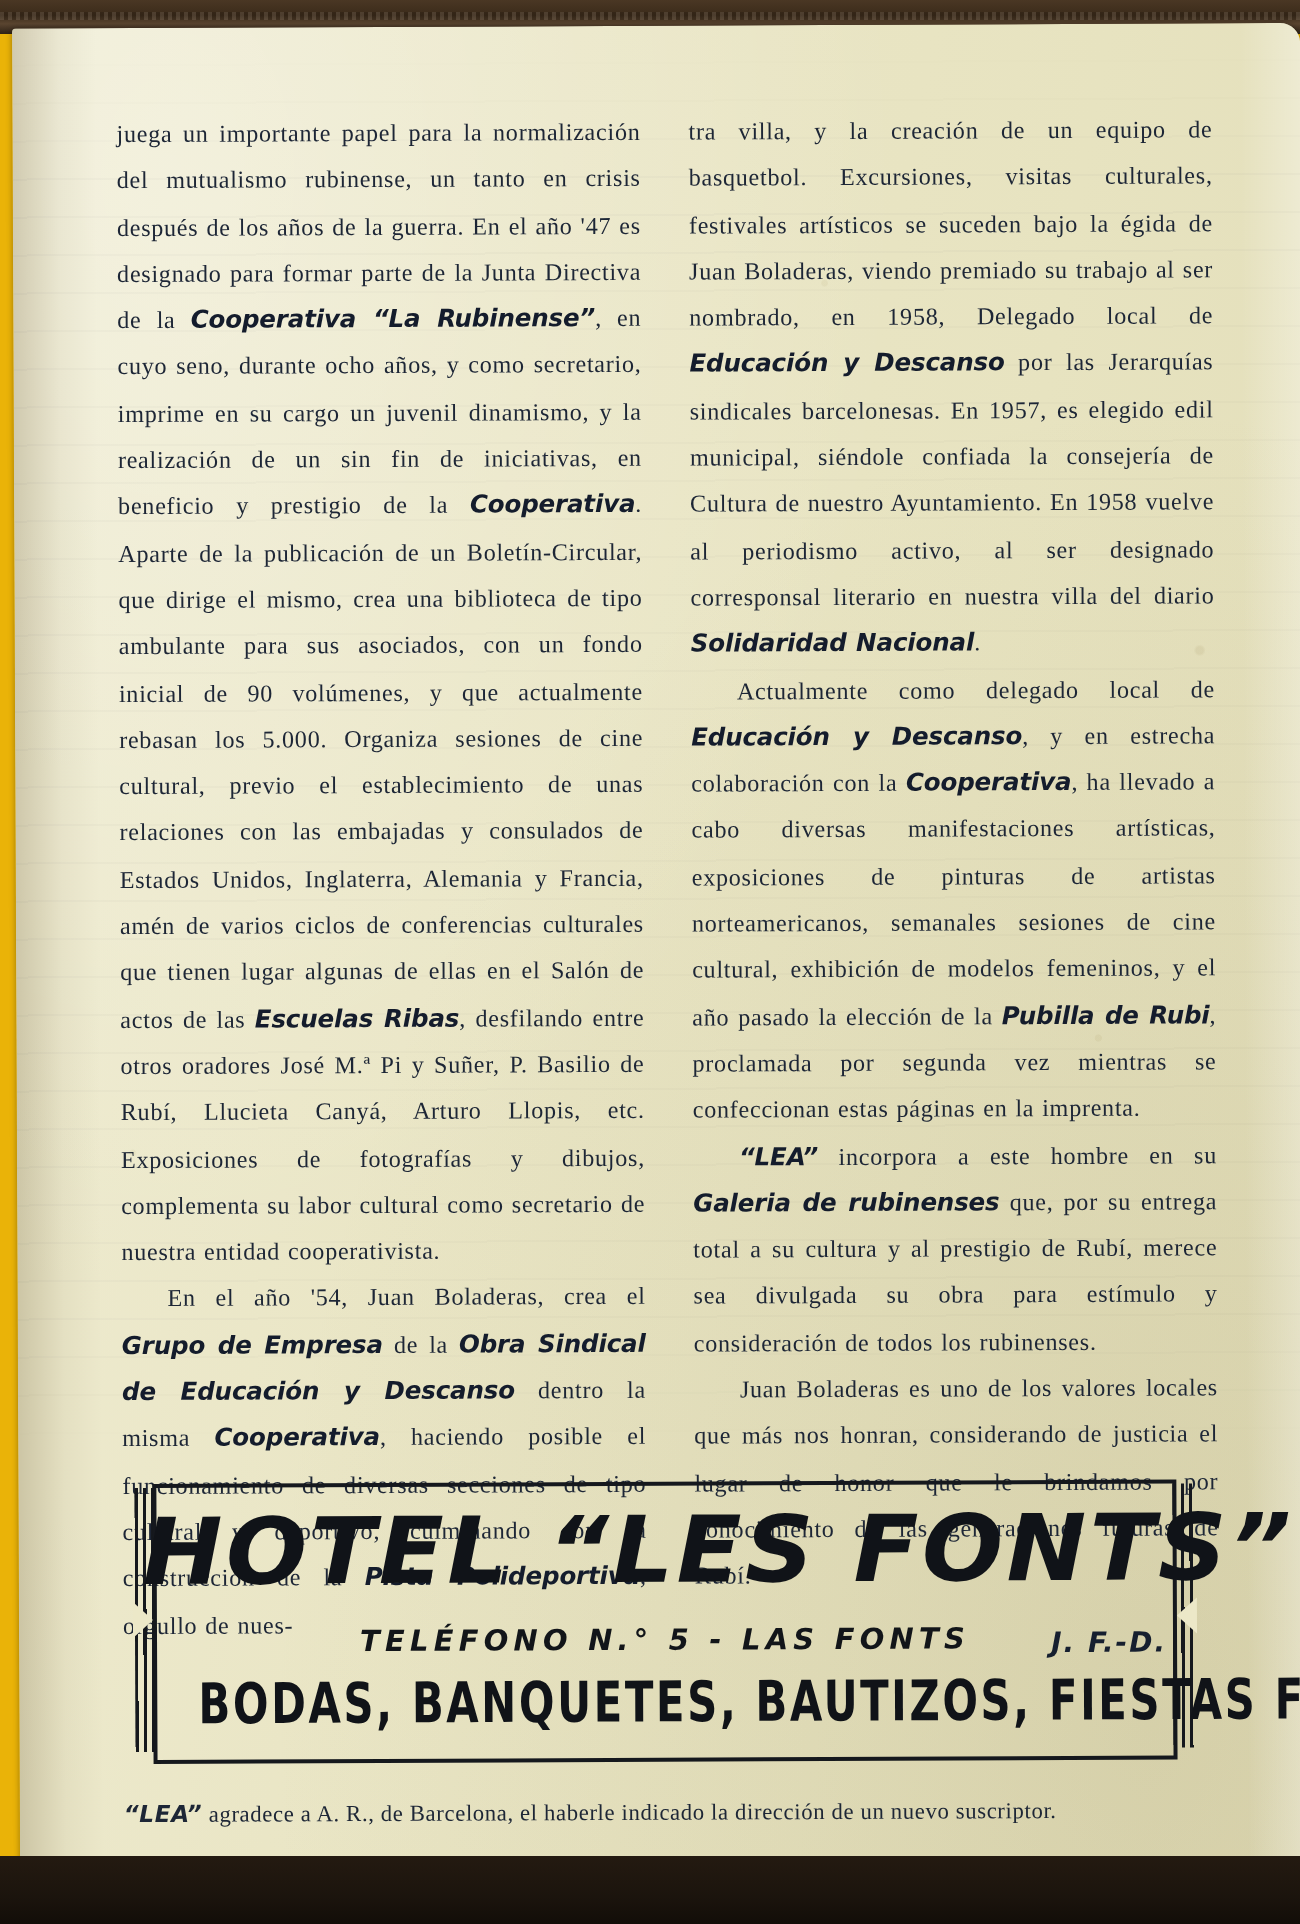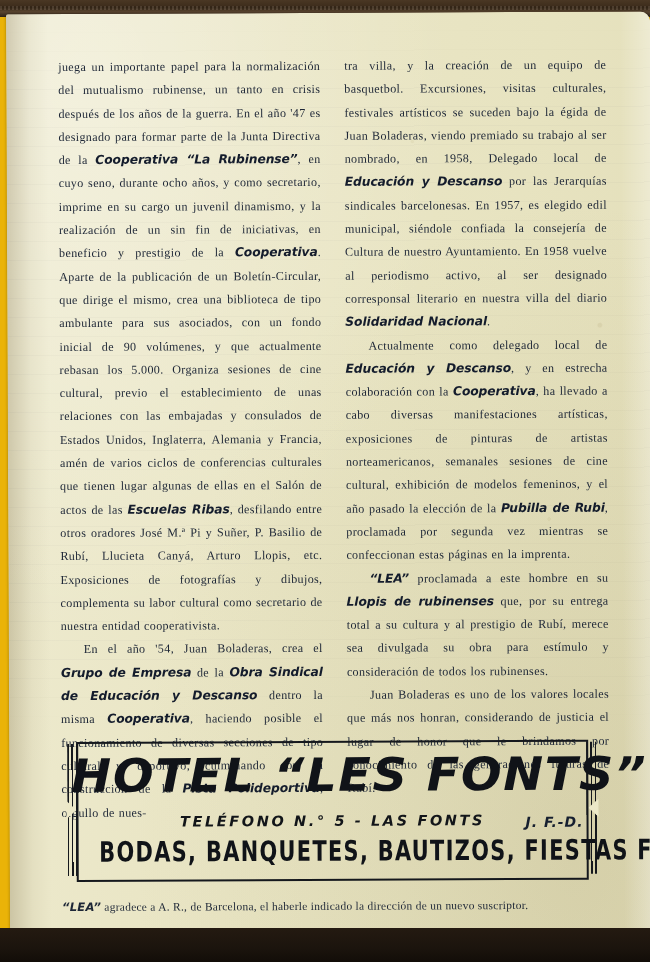--- a/index.html
+++ b/index.html
@@ -282,21 +282,21 @@
       <div class="columns">
 
         <div class="col">
           <p class="first"><span>juega un importante papel para la normalización del mutualismo rubinense, un tanto en crisis después de los años de la guerra. En el año '47 es designado para formar parte de la Junta Directiva de la </span><span class="em">Cooperativa “La Rubinense”</span><span>, en cuyo seno, durante ocho años, y como secretario, imprime en su cargo un juvenil dinamismo, y la realización de un sin fin de iniciativas, en beneficio y prestigio de la </span><span class="em">Cooperativa</span><span>. Aparte de la publicación de un Boletín-Circular, que dirige el mismo, crea una biblioteca de tipo ambulante para sus asociados, con un fondo inicial de 90 volúmenes, y que actualmente rebasan los 5.000. Organiza sesiones de cine cultural, previo el establecimiento de unas relaciones con las embajadas y consulados de Estados Unidos, Inglaterra, Alemania y Francia, amén de varios ciclos de conferencias culturales que tienen lugar algunas de ellas en el Salón de actos de las </span><span class="em">Escuelas Ribas</span><span>, desfilando entre otros oradores José M.ª Pi y Suñer, P. Basilio de Rubí, Llucieta Canyá, Arturo Llopis, etc. Exposiciones de fotografías y dibujos, complementa su labor cultural como secretario de nuestra entidad cooperativista.</span></p>
           <p><span>En el año '54, Juan Boladeras, crea el </span><span class="em">Grupo de Empresa</span><span> de la </span><span class="em">Obra Sindical de Educación y Descanso</span><span> dentro la misma </span><span class="em">Cooperativa</span><span>, haciendo posible el funcionamiento de diversas secciones de tipo cultural y deportivo, culminando con la construcción de la </span><span class="em">Pista Polideportiva</span><span>, orgullo de nues-</span></p>
         </div>
 
         <div class="col">
           <p class="first"><span>tra villa, y la creación de un equipo de basquetbol. Excursiones, visitas culturales, festivales artísticos se suceden bajo la égida de Juan Boladeras, viendo premiado su trabajo al ser nombrado, en 1958, Delegado local de </span><span class="em">Educación y Descanso</span><span> por las Jerarquías sindicales barcelonesas. En 1957, es elegido edil municipal, siéndole confiada la consejería de Cultura de nuestro Ayuntamiento. En 1958 vuelve al periodismo activo, al ser designado corresponsal literario en nuestra villa del diario </span><span class="em">Solidaridad Nacional</span><span>.</span></p>
           <p><span>Actualmente como delegado local de </span><span class="em">Educación y Descanso</span><span>, y en estrecha colaboración con la </span><span class="em">Cooperativa</span><span>, ha llevado a cabo diversas manifestaciones artísticas, exposiciones de pinturas de artistas norteamericanos, semanales sesiones de cine cultural, exhibición de modelos femeninos, y el año pasado la elección de la </span><span class="em">Pubilla de Rubi</span><span>, proclamada por segunda vez mientras se confeccionan estas páginas en la imprenta.</span></p>
-          <p><span class="em">“LEA”</span><span> proclamada a este hombre en su </span><span class="em">Llopis de rubinenses</span><span> que, por su entrega total a su cultura y al prestigio de Rubí, merece sea divulgada su obra para estímulo y consideración de todos los rubinenses.</span></p>
+          <p><span class="em">“LEA”</span><span> incorpora a este hombre en su </span><span class="em">Galeria de rubinenses</span><span> que, por su entrega total a su cultura y al prestigio de Rubí, merece sea divulgada su obra para estímulo y consideración de todos los rubinenses.</span></p>
           <p><span>Juan Boladeras es uno de los valores locales que más nos honran, considerando de justicia el lugar de honor que le brindamos por conocimiento de las generaciones futuras de Rubí.</span></p>
           <div class="signature">J. F.-D.</div>
         </div>
 
       </div>
     </div>
 
     <div class="ad">
       <div class="brk left"></div>
       <div class="brk right"></div>

